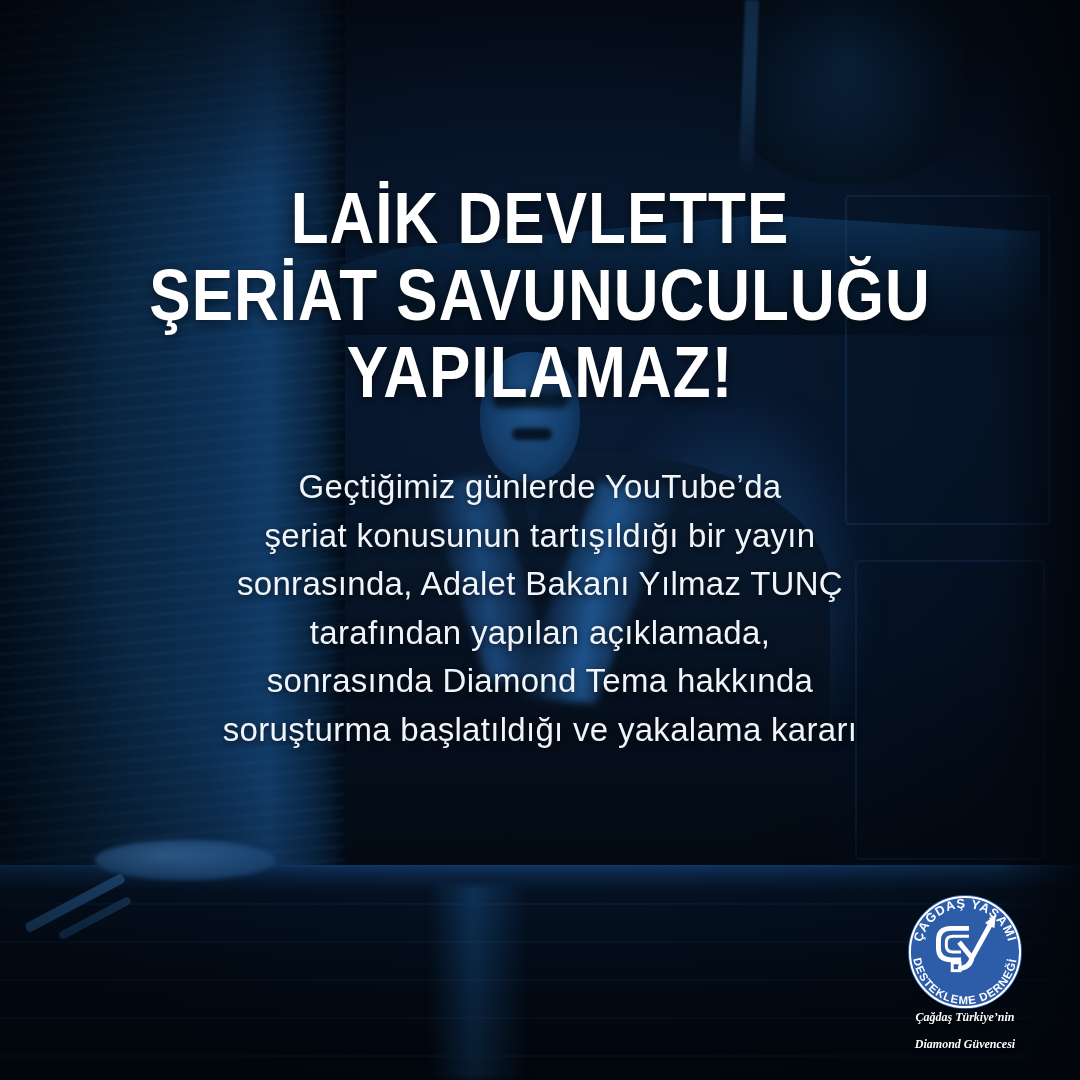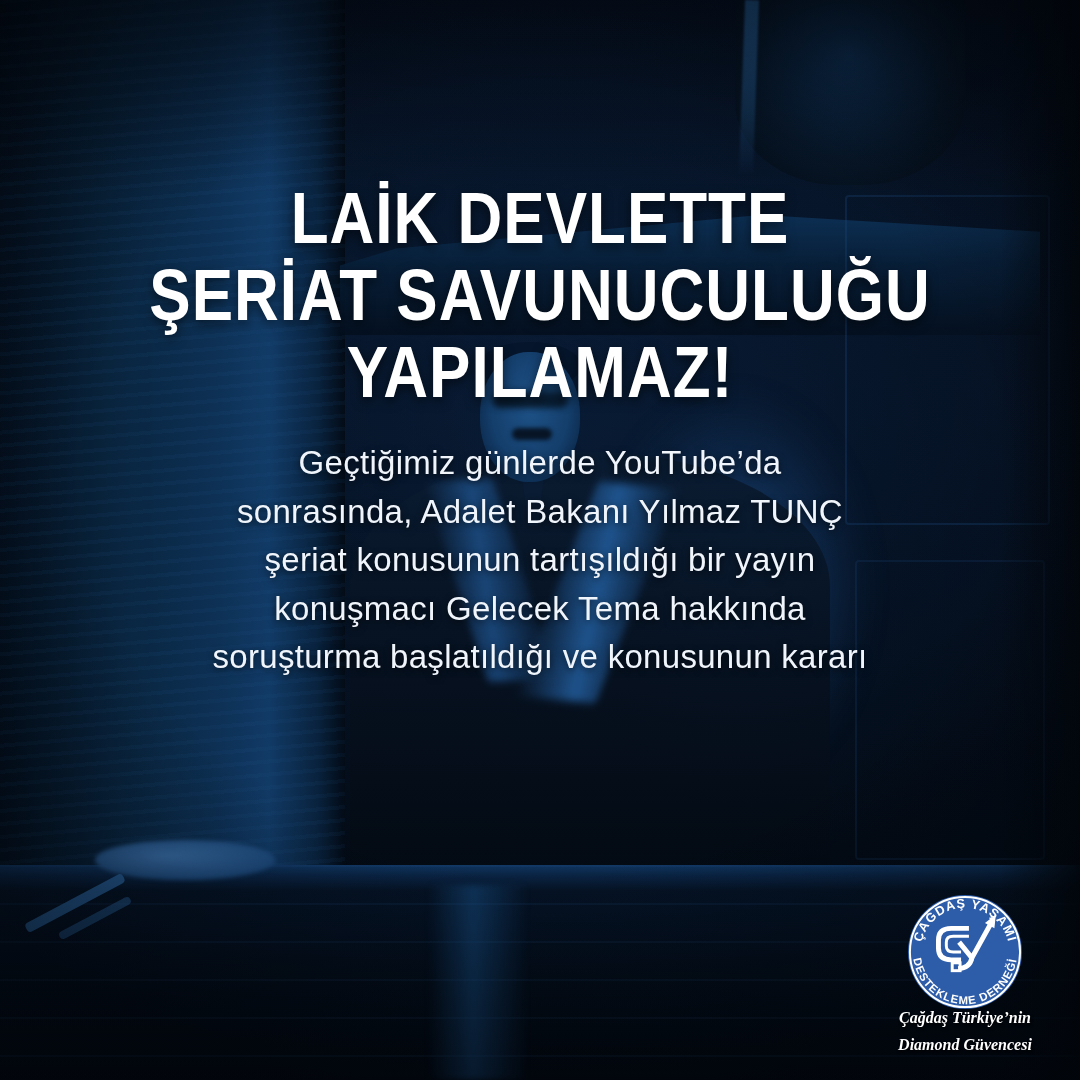--- a/index.html
+++ b/index.html
@@ -61,32 +61,32 @@
     background:linear-gradient(270deg,rgba(2,7,13,.9),rgba(2,7,13,0));}
   .bg-vignette{inset:0;background:
     linear-gradient(180deg,rgba(1,4,9,.5),transparent 18%),
     radial-gradient(ellipse 760px 640px at 50% 44%,transparent 60%,rgba(1,4,9,.55) 100%);}
 
   
   .headline{left:0;right:0;top:180px;text-align:center;color:#fff;}
   .headline .hl-line{position:relative;display:block;height:77px;line-height:77px;
     font-size:62px;font-weight:bold;letter-spacing:1px;transform:scaleY(1.16);
     text-shadow:0 3px 10px rgba(0,0,0,.55);}
-  .body-text{left:0;right:0;top:439px;text-align:center;color:#f0f5fb;}
+  .body-text{left:0;right:0;top:463px;text-align:center;color:#f0f5fb;}
   .body-text .bt-line{position:relative;display:block;height:48.6px;line-height:48.6px;
     font-size:33px;font-weight:normal;letter-spacing:.3px;
     text-shadow:0 2px 7px rgba(0,0,0,.65);}
 
   
   .logo-badge{left:906px;top:893px;width:118px;height:118px;}
   .logo-badge svg{position:absolute;inset:0;width:118px;height:118px;}
   .logo-arc-text{fill:#fff;font-family:"Liberation Sans",sans-serif;font-weight:bold;letter-spacing:1px;}
   .tagline{left:855px;top:1004px;width:220px;text-align:center;color:#fff;
     font-family:"Liberation Serif",serif;font-style:italic;font-weight:bold;}
-  .tagline .tg-line{position:relative;display:block;height:27px;line-height:27px;font-size:16px;
+  .tagline .tg-line{position:relative;display:block;height:27px;line-height:27px;font-size:12px;
     text-shadow:1px 2px 3px rgba(0,0,0,.9);}
 </style>
 </head>
 <body>
 
 <div class="canvas">
 
   <div class="bg-base"></div>
   <div class="bg-pillar"></div>
   <div class="bg-cornice"></div>
@@ -113,24 +113,25 @@
   <div class="bg-vignette"></div>
 
   <div class="headline">
     <span class="hl-line">LAİK DEVLETTE</span>
     <span class="hl-line">ŞERİAT SAVUNUCULUĞU</span>
     <span class="hl-line">YAPILAMAZ!</span>
   </div>
 
   <div class="body-text">
     <span class="bt-line">Geçtiğimiz günlerde YouTube’da</span>
+    <span class="bt-line">şeriat konusunun tartışıldığı bir yayın</span>
     <span class="bt-line">sonrasında, Adalet Bakanı Yılmaz TUNÇ</span>
-    <span class="bt-line">şeriat konusunun tartışıldığı bir yayın</span>
-    <span class="bt-line">konuşmacı Gelecek Tema hakkında</span>
-    <span class="bt-line">soruşturma başlatıldığı ve konusunun kararı</span>
+    <span class="bt-line">tarafından yapılan açıklamada,</span>
+    <span class="bt-line">sonrasında Diamond Tema hakkında</span>
+    <span class="bt-line">soruşturma başlatıldığı ve yakalama kararı</span>
   </div>
 
   <div class="logo-badge">
     <svg viewBox="0 0 120 120">
       <circle cx="60" cy="60" r="58" fill="#2d5ca9"></circle>
       <circle cx="60" cy="60" r="56" fill="none" stroke="#ffffff" stroke-width="2"></circle>
       <defs>
         <path id="arcTop" d="M 15,60 A 45,45 0 0 1 105,60" fill="none"></path>
         <path id="arcBottom" d="M 7,60 A 53,53 0 0 0 113,60" fill="none"></path>
       </defs>

